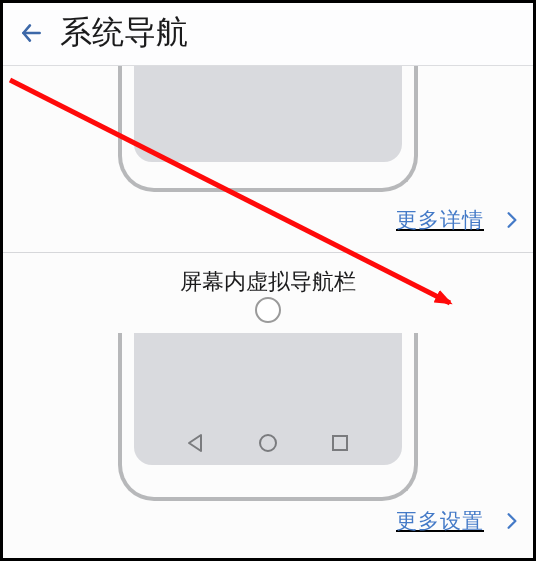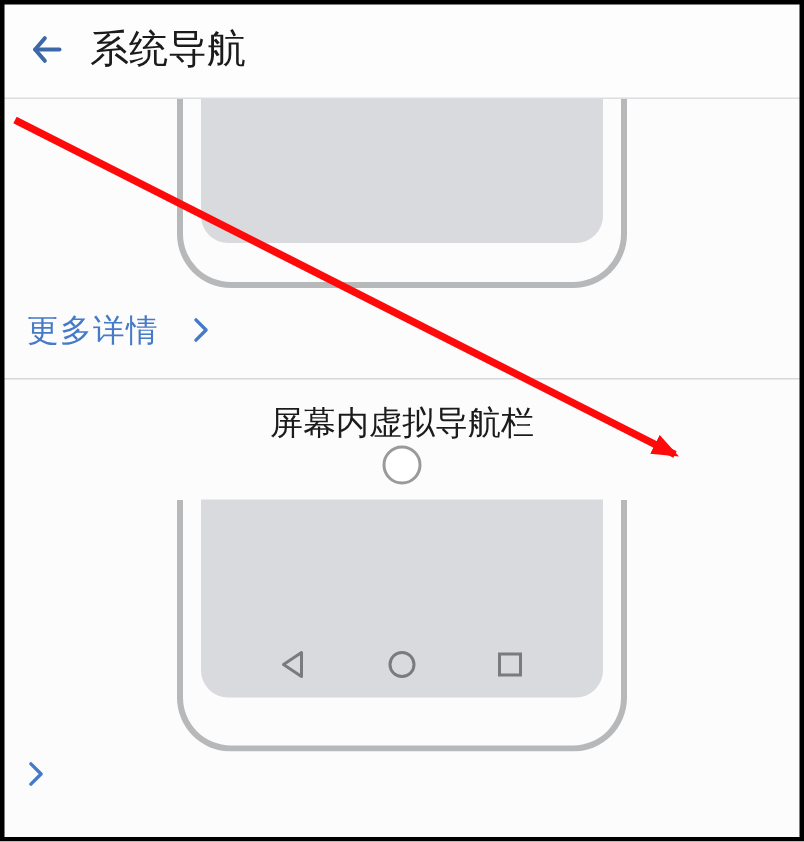--- a/index.html
+++ b/index.html
@@ -26,21 +26,21 @@
   .back-arrow {
     width: 38px;
     height: 38px;
     display: flex;
     align-items: center;
     justify-content: center;
     margin-right: 10px;
   }
   .back-arrow svg { width: 26px; height: 26px; }
   .title {
-    font-size: 26px;
+    font-size: 32px;
     color: #1b1b1c;
     font-weight: 500;
     text-align: center;
   }
   .content {
     height: calc(100% - 66px);
     overflow: hidden;
     background: #fcfcfc;
     position: relative;
   }
@@ -102,24 +102,25 @@
     gap: 48px;
     align-items: center;
   }
   .nav-icons svg { width: 24px; height: 24px; }
   .preview-wrap2 .phone-preview { height: 160px; }
   .preview-wrap2 .phone-shell { height: 168px; top: 0; border-top: none; }
   .preview-wrap2 .phone-screen { top: 0; bottom: 28px; }
 
   .more-link {
     display: flex;
-    justify-content: flex-start;
+    justify-content: flex-end;
     align-items: center;
     padding: 14px 0 18px 0;
     gap: 22px;
+    text-decoration: underline;
   }
   .more-link span {
     font-size: 21px;
     color: #447ac7;
     letter-spacing: 1px;
   }
   .more-link svg { width: 12px; height: 18px; }
   .divider {
     height: 1px;
     background: #d6d7da;
@@ -182,20 +183,21 @@
             </svg>
             <svg viewBox="0 0 24 24" fill="none" stroke="#7a7b7e" stroke-width="2">
               <rect x="5" y="5" width="14" height="14"></rect>
             </svg>
           </div>
         </div>
       </div>
     </div>
 
     <div class="more-link">
+      <span>更多设置</span>
       <svg viewBox="0 0 10 16" fill="none" stroke="#447ac7" stroke-width="2" stroke-linecap="round" stroke-linejoin="round">
         <polyline points="2,2 8,8 2,14"></polyline>
       </svg>
     </div>
   </div>
 
 </div>
 
 <svg class="arrow-overlay" width="536" height="561" viewBox="0 0 536 561" style="position:absolute;left:0;top:0;">
   <defs>

